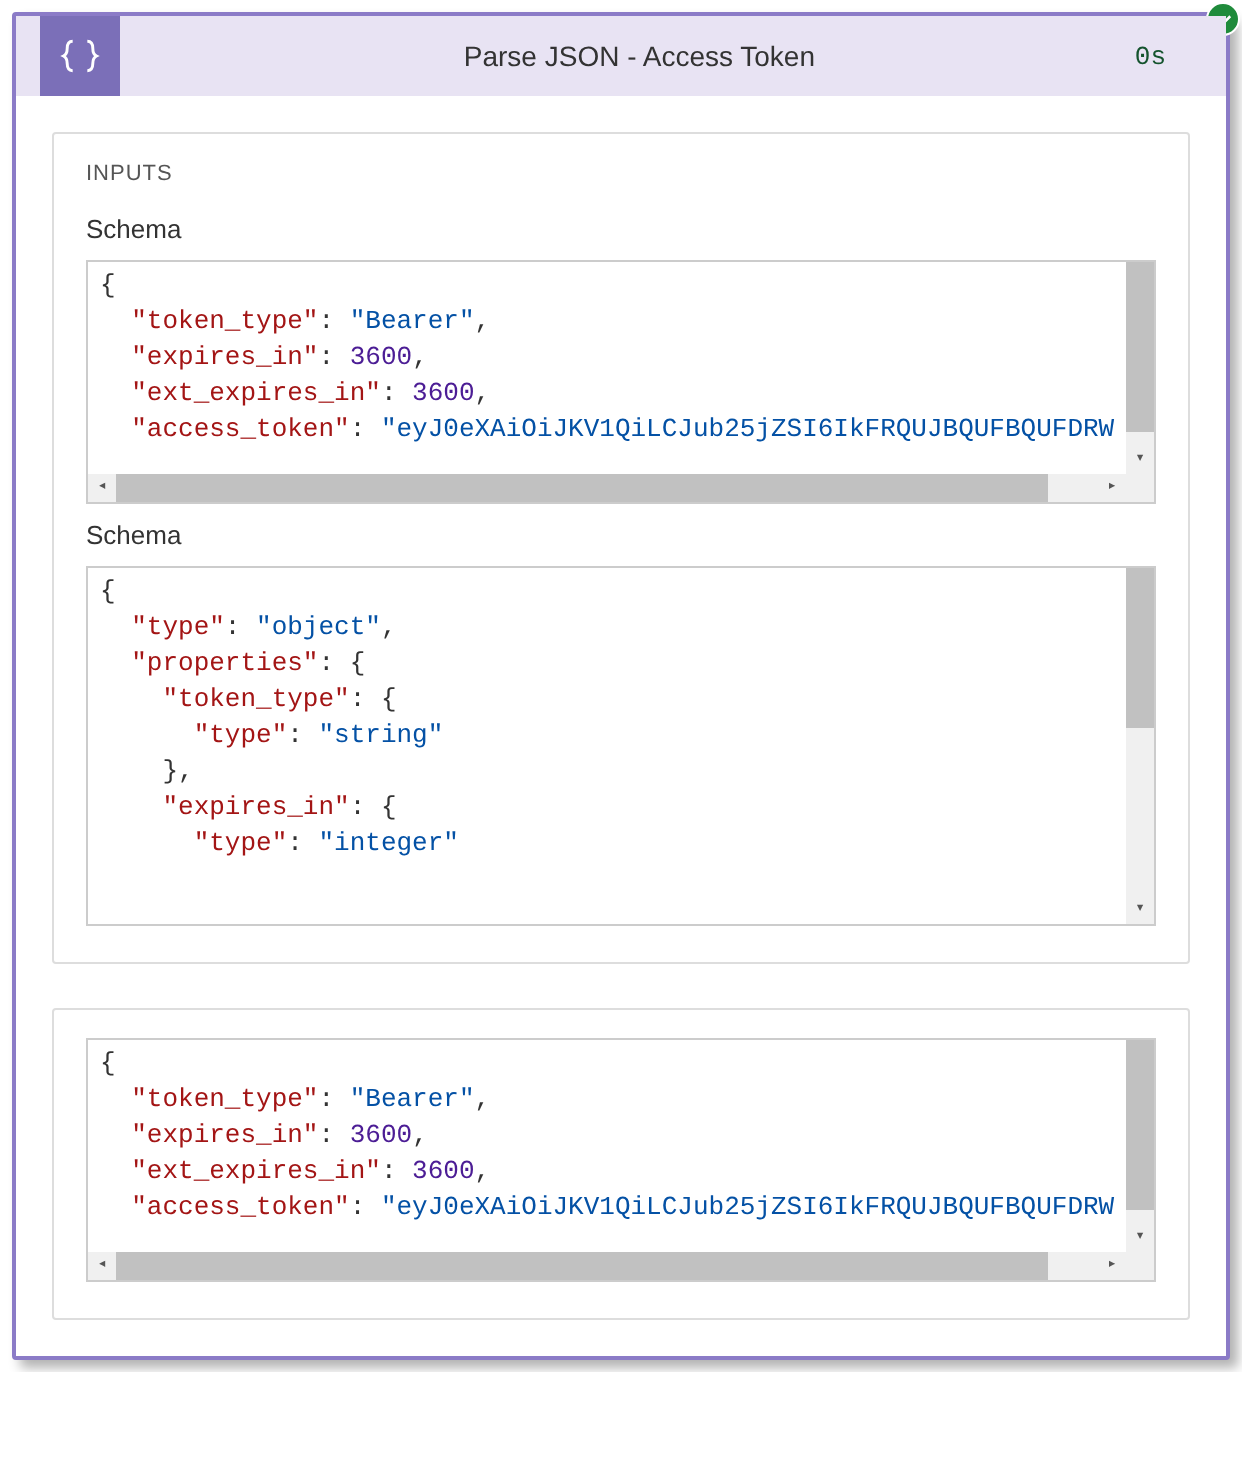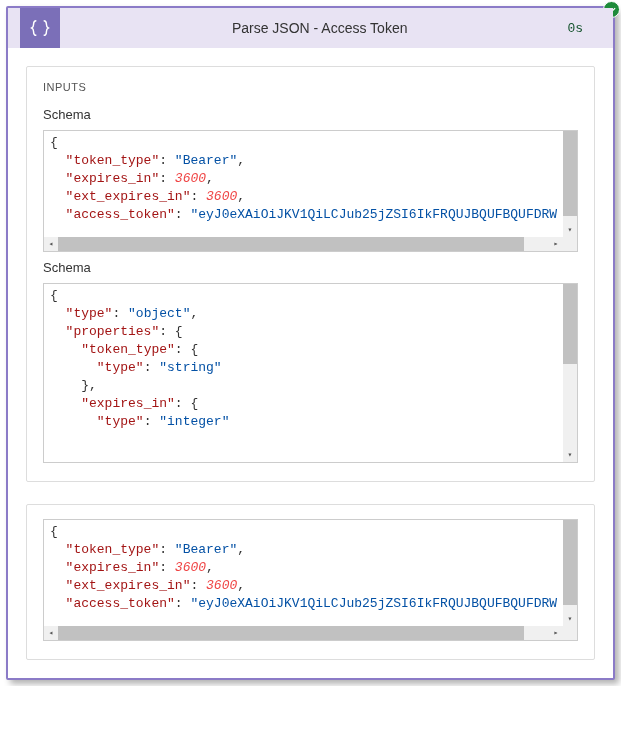--- a/index.html
+++ b/index.html
@@ -138,21 +138,21 @@
     .corner {
       position: absolute;
       right: 0; bottom: 0;
       width: 14px; height: 14px;
       background: #f0f0f0;
     }
     .tok-brace { color: #333; }
     .tok-key { color: #A31515; }
     .tok-punct { color: #333; }
     .tok-str { color: #0451A5; }
-    .tok-num { color: #ef4444; font-style: italic; }
+    .tok-num { color: #4c1d95; }
     .schema-box { height: 180px; }
     .schema-box .code-content { bottom: 0; }
     .schema-box .vscroll { bottom: 0; }
   </style>
 </head>
 <body>
 
 <div class="card">
   <div class="badge">
     <svg viewBox="0 0 16 16">

